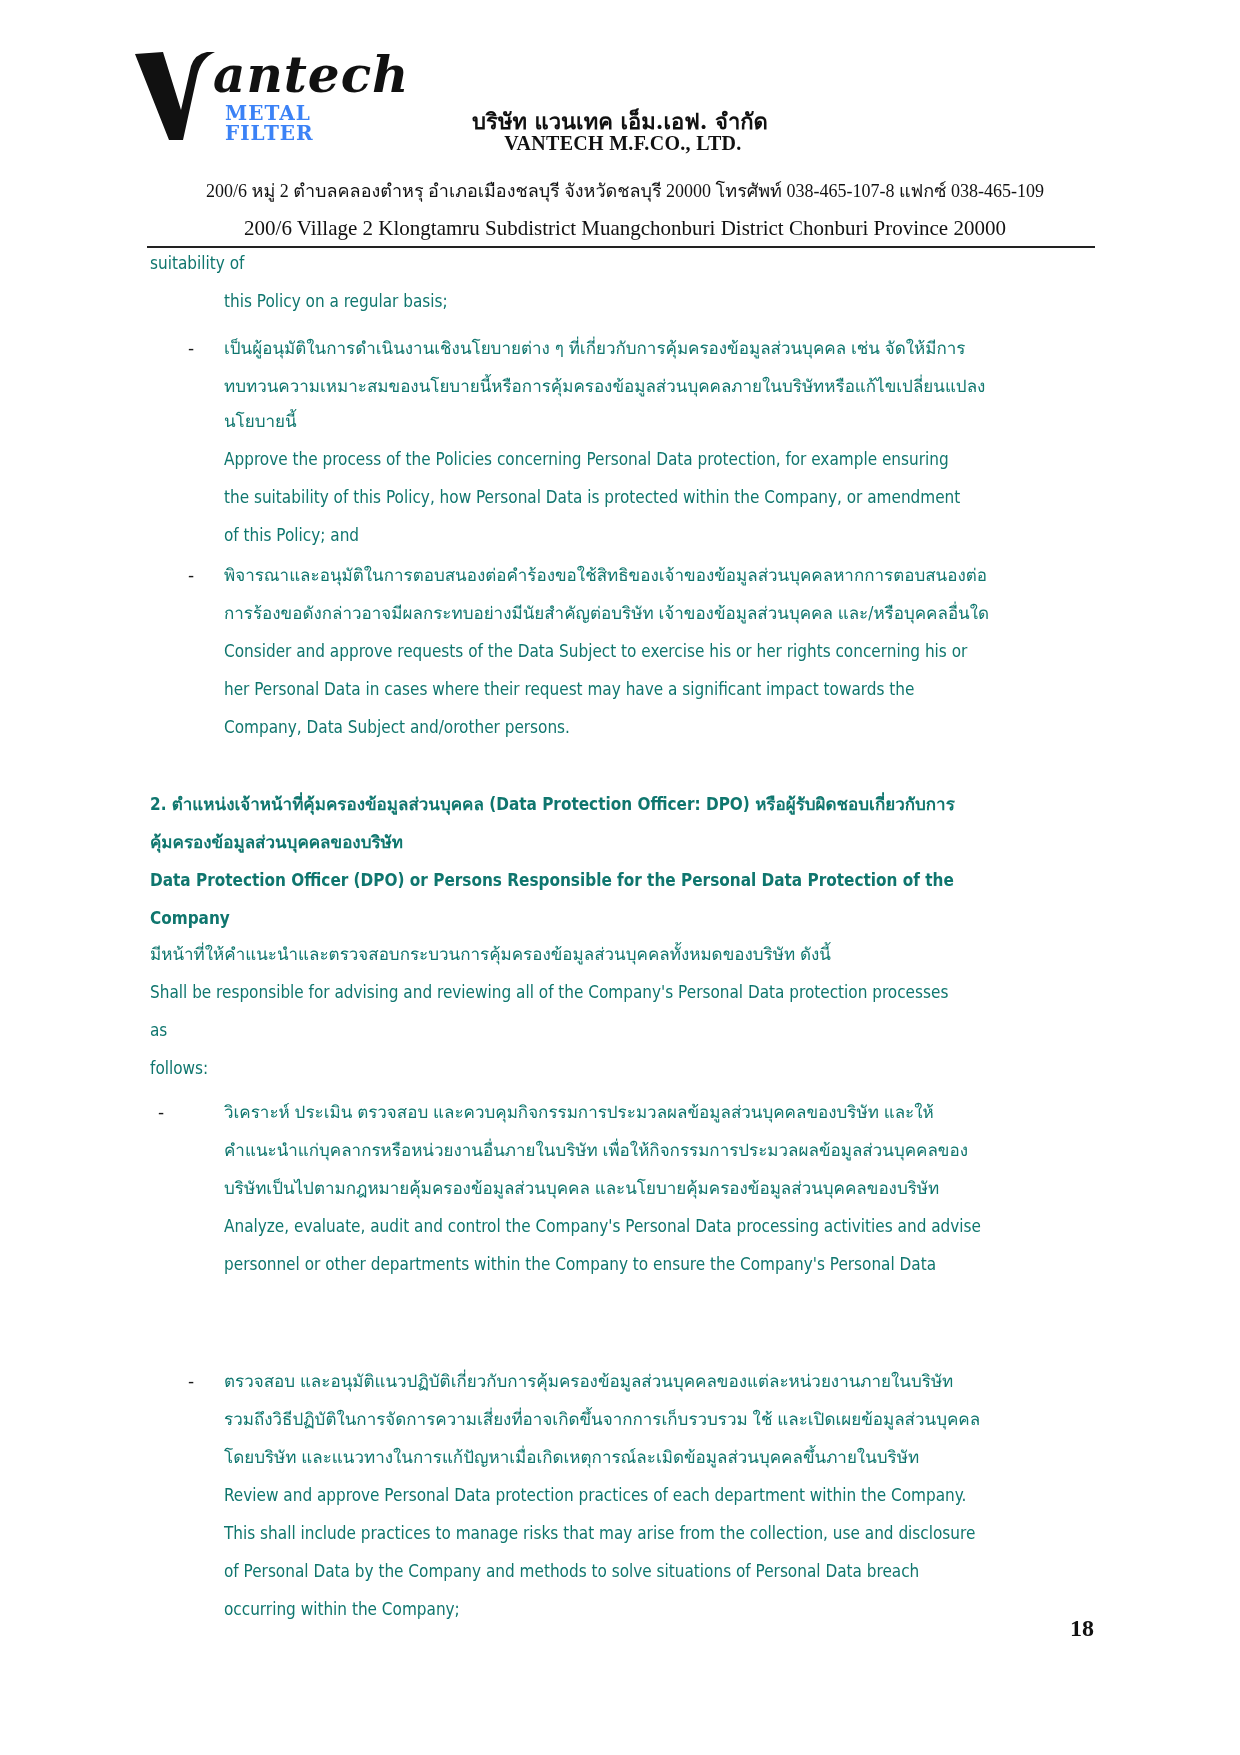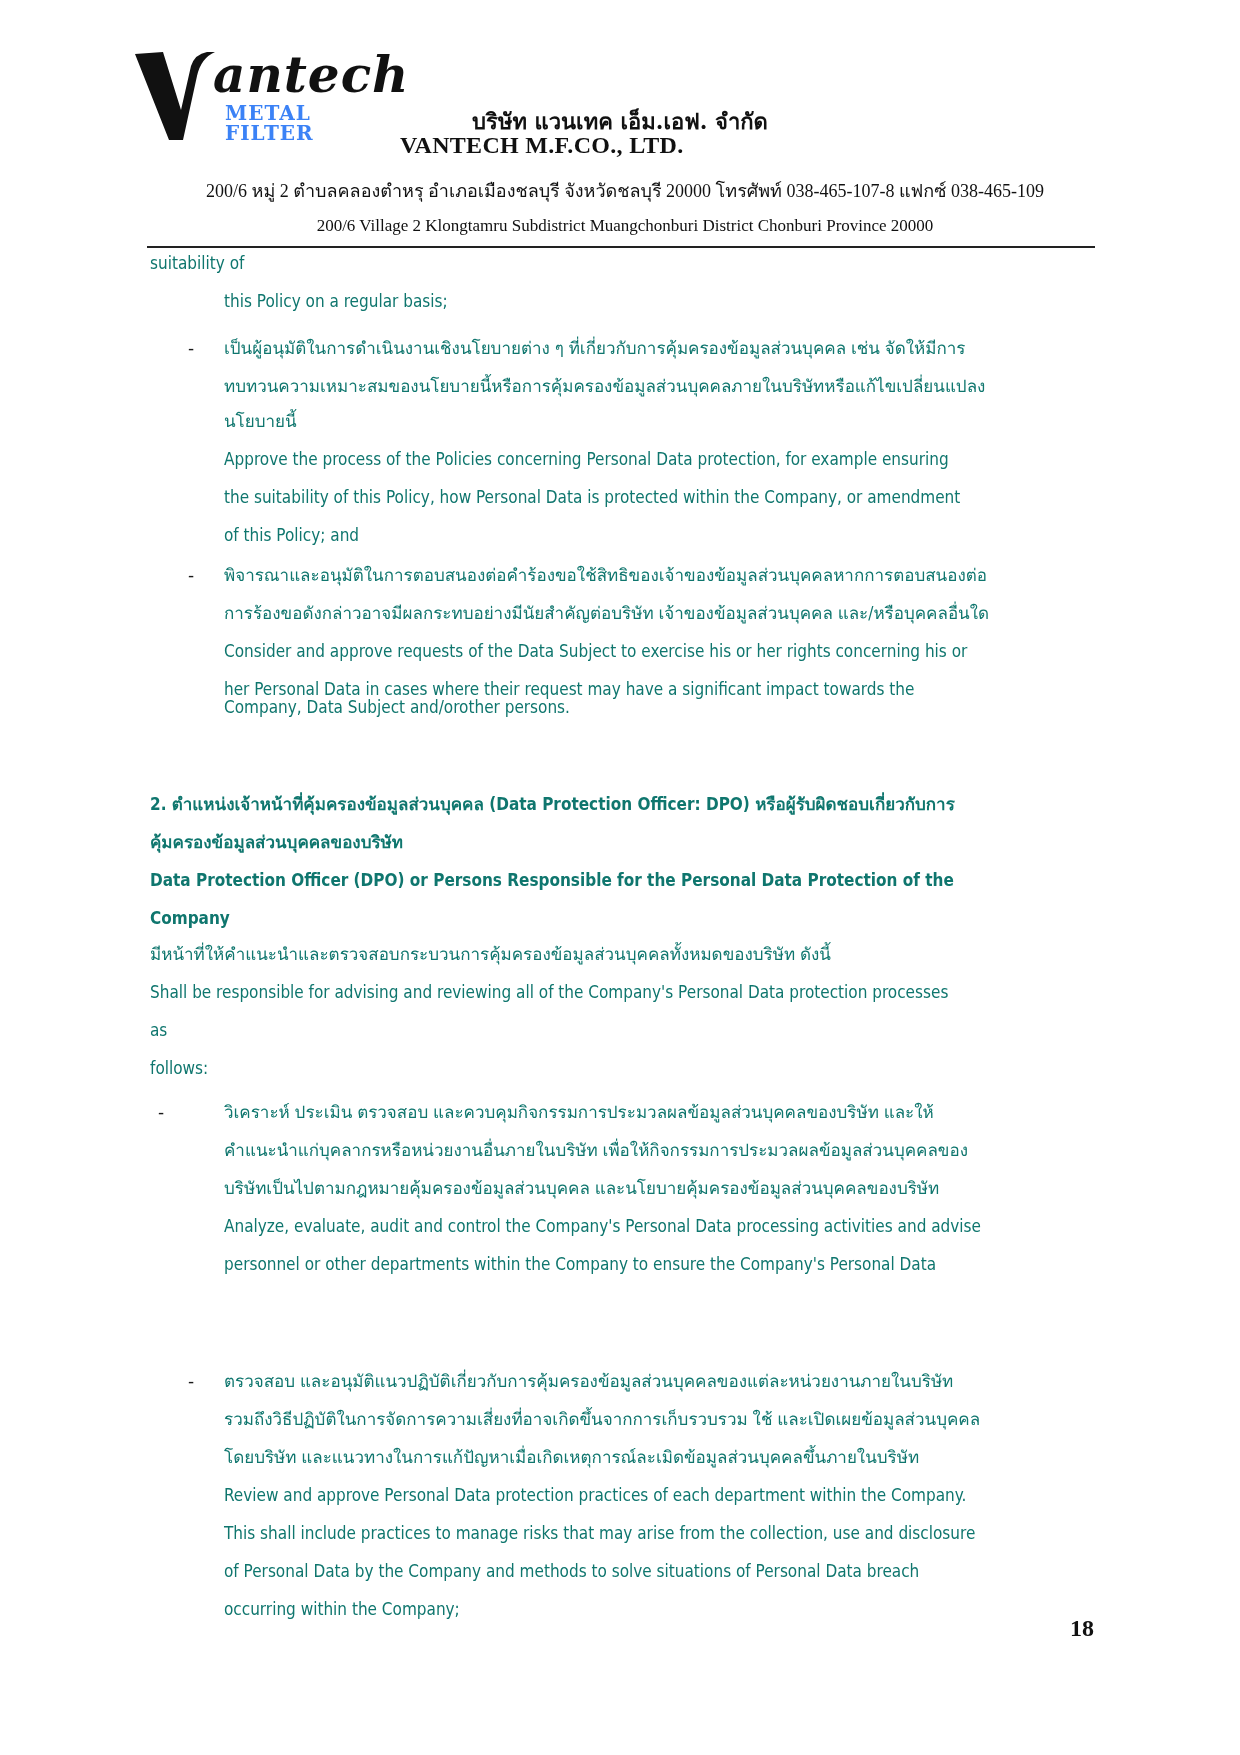--- a/index.html
+++ b/index.html
@@ -6,23 +6,23 @@
     body { width: 1240px; height: 1755px; position: relative; overflow: hidden; color: #111; }
     .page { position: absolute; left: 0; top: 0; width: 1240px; height: 1755px; }
 
     
     .logo { position: absolute; left: 135px; top: 48px; width: 250px; height: 95px; }
     .logo .v { position: absolute; left: 0; top: 0; width: 90px; height: 95px; }
     .logo .word { position: absolute; left: 78px; top: 2px; font-family: "DejaVu Serif", serif; font-style: italic; font-weight: bold; font-size: 50px; letter-spacing: 1px; color: #111; line-height: 1; }
     .logo .sub { position: absolute; left: 90px; top: 55px; font-family: "DejaVu Serif", serif; font-weight: bold; font-size: 20px; letter-spacing: 1px; color: #3b82f6; line-height: 1; }
 
     .h-thai { position: absolute; left: 420px; width: 400px; top: 80px; text-align: center; font-family: "DejaVu Serif", serif; font-weight: bold; font-size: 22px; margin-top: 24px; }
-    .h-eng { position: absolute; left: 400px; width: 400px; top: 132px; font-family: "Liberation Serif", serif; font-weight: bold; font-size: 24px; letter-spacing: 0.3px; }
+    .h-eng { position: absolute; left: 423px; width: 400px; top: 132px; text-align: center; font-family: "Liberation Serif", serif; font-weight: bold; font-size: 20px; letter-spacing: 0.3px; }
     .h-addr-th { position: absolute; left: 150px; width: 950px; top: 176px; text-align: center; font-family: "Liberation Serif", serif; font-size: 18px; }
-    .h-addr-en { position: absolute; left: 150px; width: 950px; top: 216px; text-align: center; font-family: "Liberation Serif", serif; font-size: 17px; }
+    .h-addr-en { position: absolute; left: 150px; width: 950px; top: 216px; text-align: center; font-family: "Liberation Serif", serif; font-size: 21px; }
     .rule { position: absolute; left: 147px; width: 948px; top: 246px; height: 2px; background: #222; }
 
     
     .txt { position: absolute; font-family: "DejaVu Sans Condensed", "DejaVu Sans", sans-serif; font-size: 17px; line-height: 38px; white-space: nowrap; color: #0f766e; }
     .just { white-space: normal; text-align: justify; text-align-last: left; }
     .dash { position: absolute; font-family: "DejaVu Sans", sans-serif; font-size: 17px; line-height: 38px; color: #1a1a1a; }
     .bold { font-weight: bold; }
     .pageno { position: absolute; left: 1070px; top: 1615px; font-family: "Liberation Serif", serif; font-size: 24px; font-weight: bold; }
   </style>
 </head>
@@ -53,21 +53,21 @@
   <div class="txt" style="left:224px; top:402px;">นโยบายนี้</div>
   <div class="txt just" style="left:224px; top:440px; width:869px;">Approve the process of the Policies concerning Personal Data protection, for example ensuring</div>
   <div class="txt just" style="left:224px; top:478px; width:869px;">the suitability of this Policy, how Personal Data is protected within the Company, or amendment</div>
   <div class="txt" style="left:224px; top:516px;">of this Policy; and</div>
 
   <div class="dash" style="left:188px; top:556px;">-</div>
   <div class="txt" style="left:224px; top:556px;">พิจารณาและอนุมัติในการตอบสนองต่อคำร้องขอใช้สิทธิของเจ้าของข้อมูลส่วนบุคคลหากการตอบสนองต่อ</div>
   <div class="txt just" style="left:224px; top:632px; width:869px;">Consider and approve requests of the Data Subject to exercise his or her rights concerning his or</div>
   <div class="txt" style="left:224px; top:594px;">การร้องขอดังกล่าวอาจมีผลกระทบอย่างมีนัยสำคัญต่อบริษัท เจ้าของข้อมูลส่วนบุคคล และ/หรือบุคคลอื่นใด</div>
   <div class="txt just" style="left:224px; top:670px; width:869px;">her Personal Data in cases where their request may have a significant impact towards the</div>
-  <div class="txt" style="left:224px; top:688px;">Company, Data Subject and/orother persons.</div>
+  <div class="txt" style="left:224px; top:708px;">Company, Data Subject and/orother persons.</div>
 
   <div class="txt bold" style="left:150px; top:785px;">2. ตำแหน่งเจ้าหน้าที่คุ้มครองข้อมูลส่วนบุคคล (Data Protection Officer: DPO) หรือผู้รับผิดชอบเกี่ยวกับการ</div>
   <div class="txt bold" style="left:150px; top:823px;">คุ้มครองข้อมูลส่วนบุคคลของบริษัท</div>
   <div class="txt bold just" style="left:150px; top:861px; width:943px;">Data Protection Officer (DPO) or Persons Responsible for the Personal Data Protection of the</div>
   <div class="txt bold" style="left:150px; top:899px;">Company</div>
 
   <div class="txt" style="left:150px; top:935px;">มีหน้าที่ให้คำแนะนำและตรวจสอบกระบวนการคุ้มครองข้อมูลส่วนบุคคลทั้งหมดของบริษัท ดังนี้</div>
   <div class="txt just" style="left:150px; top:973px; width:943px;">Shall be responsible for advising and reviewing all of the Company's Personal Data protection processes</div>
   <div class="txt" style="left:150px; top:1011px;">as</div>
   <div class="txt" style="left:150px; top:1049px;">follows:</div>

